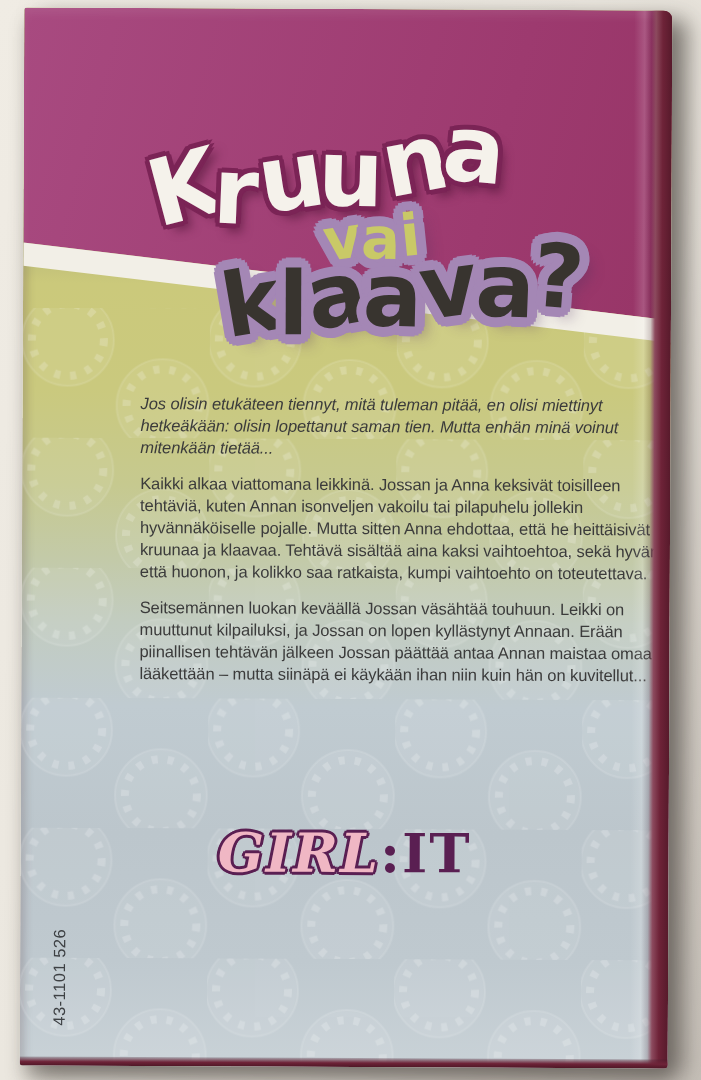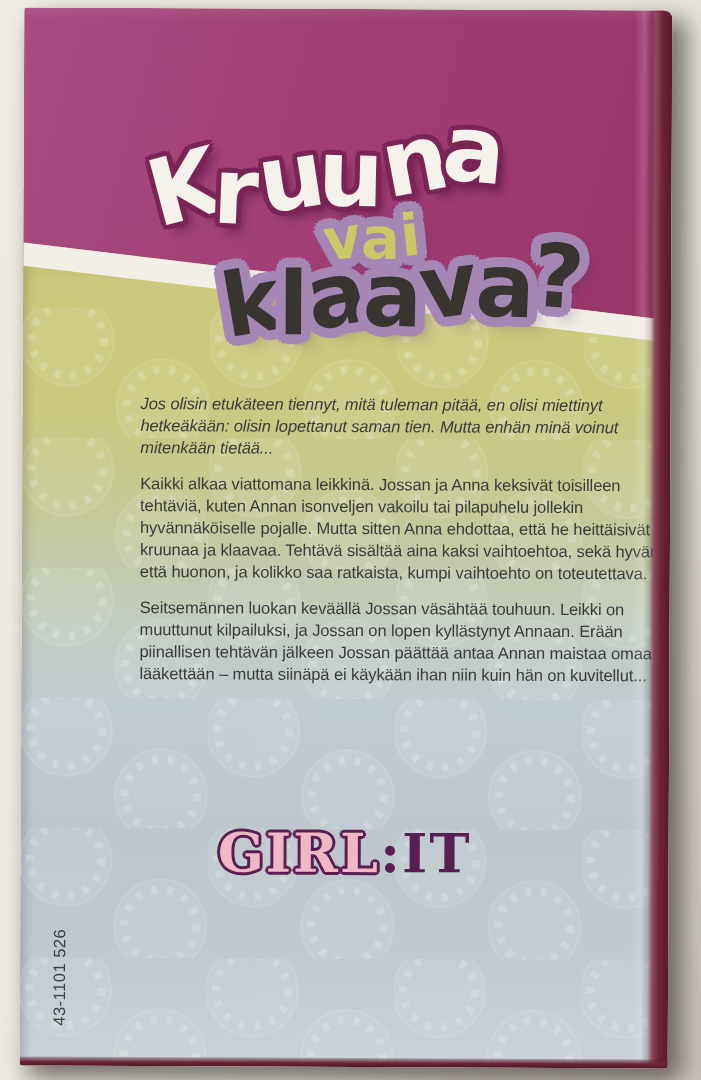--- a/index.html
+++ b/index.html
@@ -69,21 +69,21 @@
     color:var(--text,#3b3b3b);font-size:16.5px;line-height:22px;letter-spacing:-.1px;}
   .blurb p{margin:0 0 14px 0;}
   .blurb .intro{font-style:italic;}
   
   .logo{position:absolute;left:0;top:812px;width:100%;text-align:center;
     font-family:"DejaVu Serif",serif;font-weight:bold;font-size:54px;letter-spacing:2px;}
   .logo-girl{color:var(--logo-pink,#f0b7c4);
     text-shadow:3px 0 0 var(--logo-purple,#5a1f52),-3px 0 0 var(--logo-purple,#5a1f52),
       0 3px 0 var(--logo-purple,#5a1f52),0 -3px 0 var(--logo-purple,#5a1f52),
       2px 2px 0 var(--logo-purple,#5a1f52),2px -2px 0 var(--logo-purple,#5a1f52),
-      -2px 2px 0 var(--logo-purple,#5a1f52),-2px -2px 0 var(--logo-purple,#5a1f52);}
+      -2px 2px 0 var(--logo-purple,#5a1f52),-2px -2px 0 var(--logo-purple,#5a1f52);font-style:italic;}
   .logo-it{color:var(--logo-purple,#5a1f52);}
   
   .code{position:absolute;left:30px;bottom:40px;
     writing-mode:vertical-rl;transform:rotate(180deg);
     color:var(--code-text,#3e4144);font-size:16.5px;letter-spacing:.5px;}
   
   .edge-right{position:absolute;right:0;top:0;width:38px;height:100%;
     background:linear-gradient(90deg,rgba(255,255,255,0) 0%,rgba(255,255,255,.16) 28%,
       rgba(60,25,40,.18) 46%,#8c4a5e 58%,#6e2338 76%,#571a2b 100%);}
   .edge-bottom{position:absolute;left:0;bottom:0;width:100%;height:9px;

